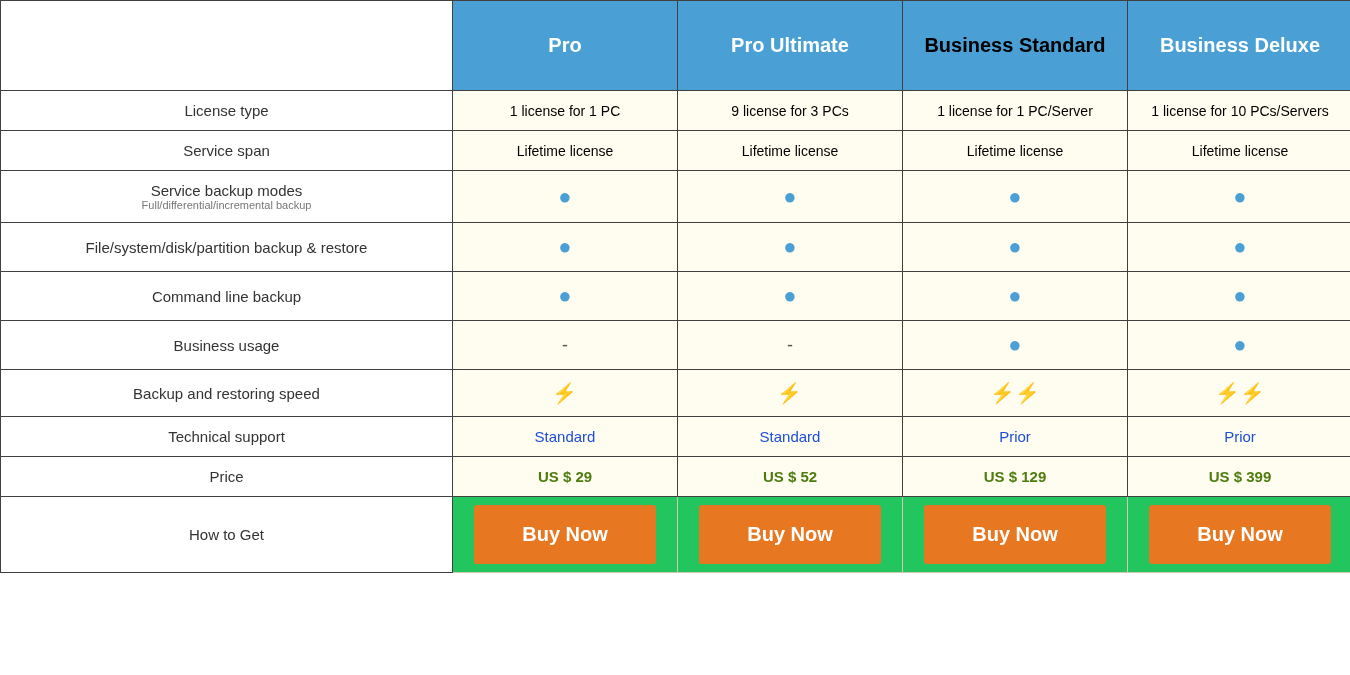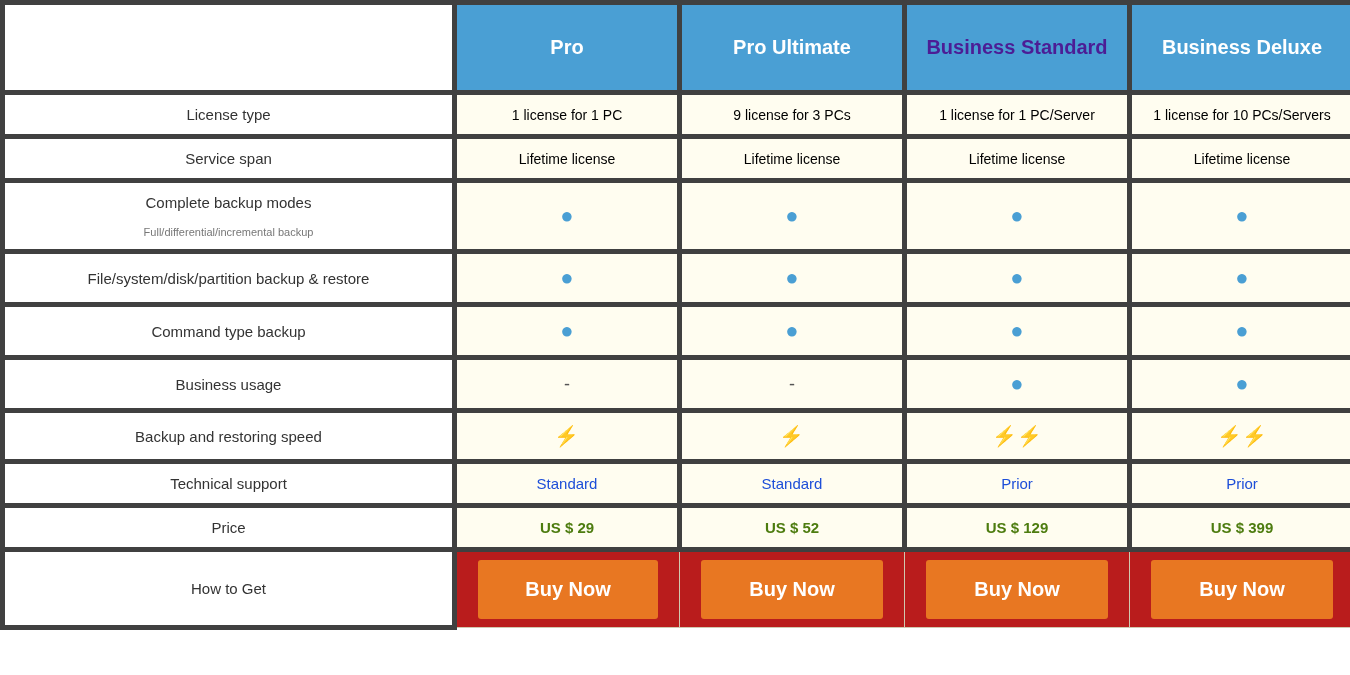--- a/index.html
+++ b/index.html
@@ -9,21 +9,21 @@
       font-size: 14px;
     }
 
     .comparison-table {
       width: 1350px;
       border-collapse: collapse;
       table-layout: fixed;
     }
 
     .comparison-table th, .comparison-table td {
-      border: 5px solid #404040;
+      border: 1px solid #404040;
       text-align: center;
       padding: 11px 10px;
       vertical-align: middle;
     }
 
     .feature-col {
       width: 452px;
       text-align: right;
       padding-right: 20px;
       background: #fff;
@@ -46,21 +46,21 @@
     }
     .header-pro-ultimate {
       background: #4a9fd4;
       color: #fff;
       font-size: 20px;
       font-weight: bold;
       border: none;
     }
     .header-business-standard {
       background: #4a9fd4;
-      color: #4c1d95;
+      color: #000000;
       font-size: 20px;
       font-weight: bold;
       border: none;
     }
     .header-business-deluxe {
       background: #4a9fd4;
       color: #fff;
       font-size: 20px;
       font-weight: bold;
       border: none;
@@ -105,33 +105,33 @@
       font-weight: bold;
       width: 100%;
       cursor: pointer;
       border-radius: 3px;
     }
 
     .sub-feature {
       display: block;
       font-size: 11px;
       color: #777;
-      margin-top: 15px;
+      margin-top: 0;
     }
 
     .how-to-get-cell {
       background: #fff;
       text-align: right;
       padding-right: 20px;
       font-size: 15px;
       color: #333;
     }
 
     td.buy-cell {
-      background: #b91c1c;
+      background: #22c55e;
       padding: 8px 21px;
       border: 1px solid #d0c8b0;
     }
 
     tr.header-row th {
       height: 90px;
     }
 
     .technical-support-cell {
       font-size: 15px;
@@ -173,39 +173,39 @@
     <tr class="row-data">
       <td class="feature-col">Service span</td>
       <td class="plan-cell">Lifetime license</td>
       <td class="plan-cell">Lifetime license</td>
       <td class="plan-cell">Lifetime license</td>
       <td class="plan-cell">Lifetime license</td>
     </tr>
 
     <tr class="row-data">
       <td class="feature-col">
-        <span>Complete backup modes</span>
+        <span>Service backup modes</span>
         <span class="sub-feature">Full/differential/incremental backup</span>
       </td>
       <td class="plan-cell"><span class="dot">●</span></td>
       <td class="plan-cell"><span class="dot">●</span></td>
       <td class="plan-cell"><span class="dot">●</span></td>
       <td class="plan-cell"><span class="dot">●</span></td>
     </tr>
 
     <tr class="row-data">
       <td class="feature-col">File/system/disk/partition backup &amp; restore</td>
       <td class="plan-cell"><span class="dot">●</span></td>
       <td class="plan-cell"><span class="dot">●</span></td>
       <td class="plan-cell"><span class="dot">●</span></td>
       <td class="plan-cell"><span class="dot">●</span></td>
     </tr>
 
     <tr class="row-data">
-      <td class="feature-col">Command type backup</td>
+      <td class="feature-col">Command line backup</td>
       <td class="plan-cell"><span class="dot">●</span></td>
       <td class="plan-cell"><span class="dot">●</span></td>
       <td class="plan-cell"><span class="dot">●</span></td>
       <td class="plan-cell"><span class="dot">●</span></td>
     </tr>
 
     <tr class="row-data">
       <td class="feature-col">Business usage</td>
       <td class="plan-cell"><span class="dash">-</span></td>
       <td class="plan-cell"><span class="dash">-</span></td>

